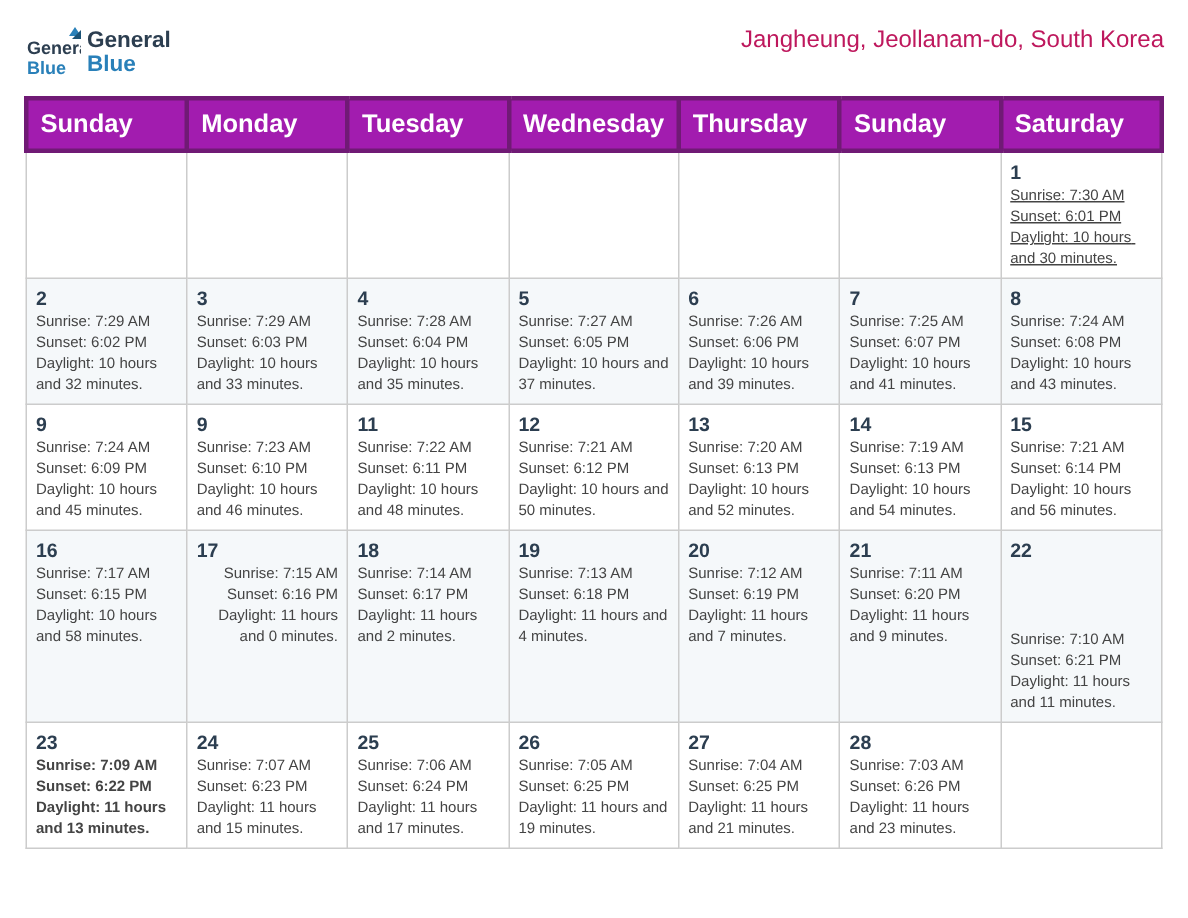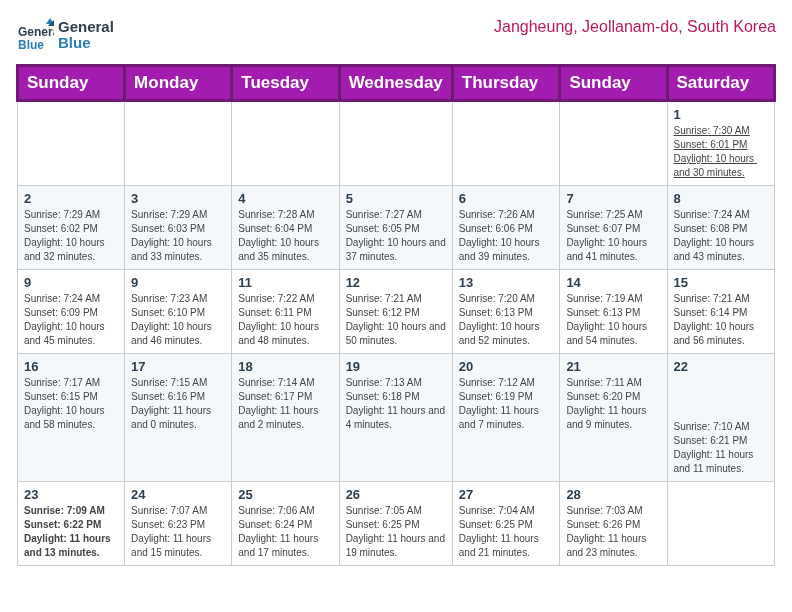--- a/index.html
+++ b/index.html
@@ -226,21 +226,21 @@
       </tr>
       <tr>
         <td>
           <span class="day-number">16</span>
           <div class="day-info" style="white-space: pre-wrap;">Sunrise: 7:17 AM
 Sunset: 6:15 PM
 Daylight: 10 hours and 58 minutes.</div>
         </td>
         <td>
           <span class="day-number">17</span>
-          <div class="day-info" style="white-space: pre-wrap;">Sunrise: 7:15 AM
+          <div class="day-info" style="white-space: pre-wrap; text-align: right;">Sunrise: 7:15 AM
 Sunset: 6:16 PM
 Daylight: 11 hours and 0 minutes.</div>
         </td>
         <td>
           <span class="day-number">18</span>
           <div class="day-info" style="white-space: pre-wrap;">Sunrise: 7:14 AM
 Sunset: 6:17 PM
 Daylight: 11 hours and 2 minutes.</div>
         </td>
         <td>

